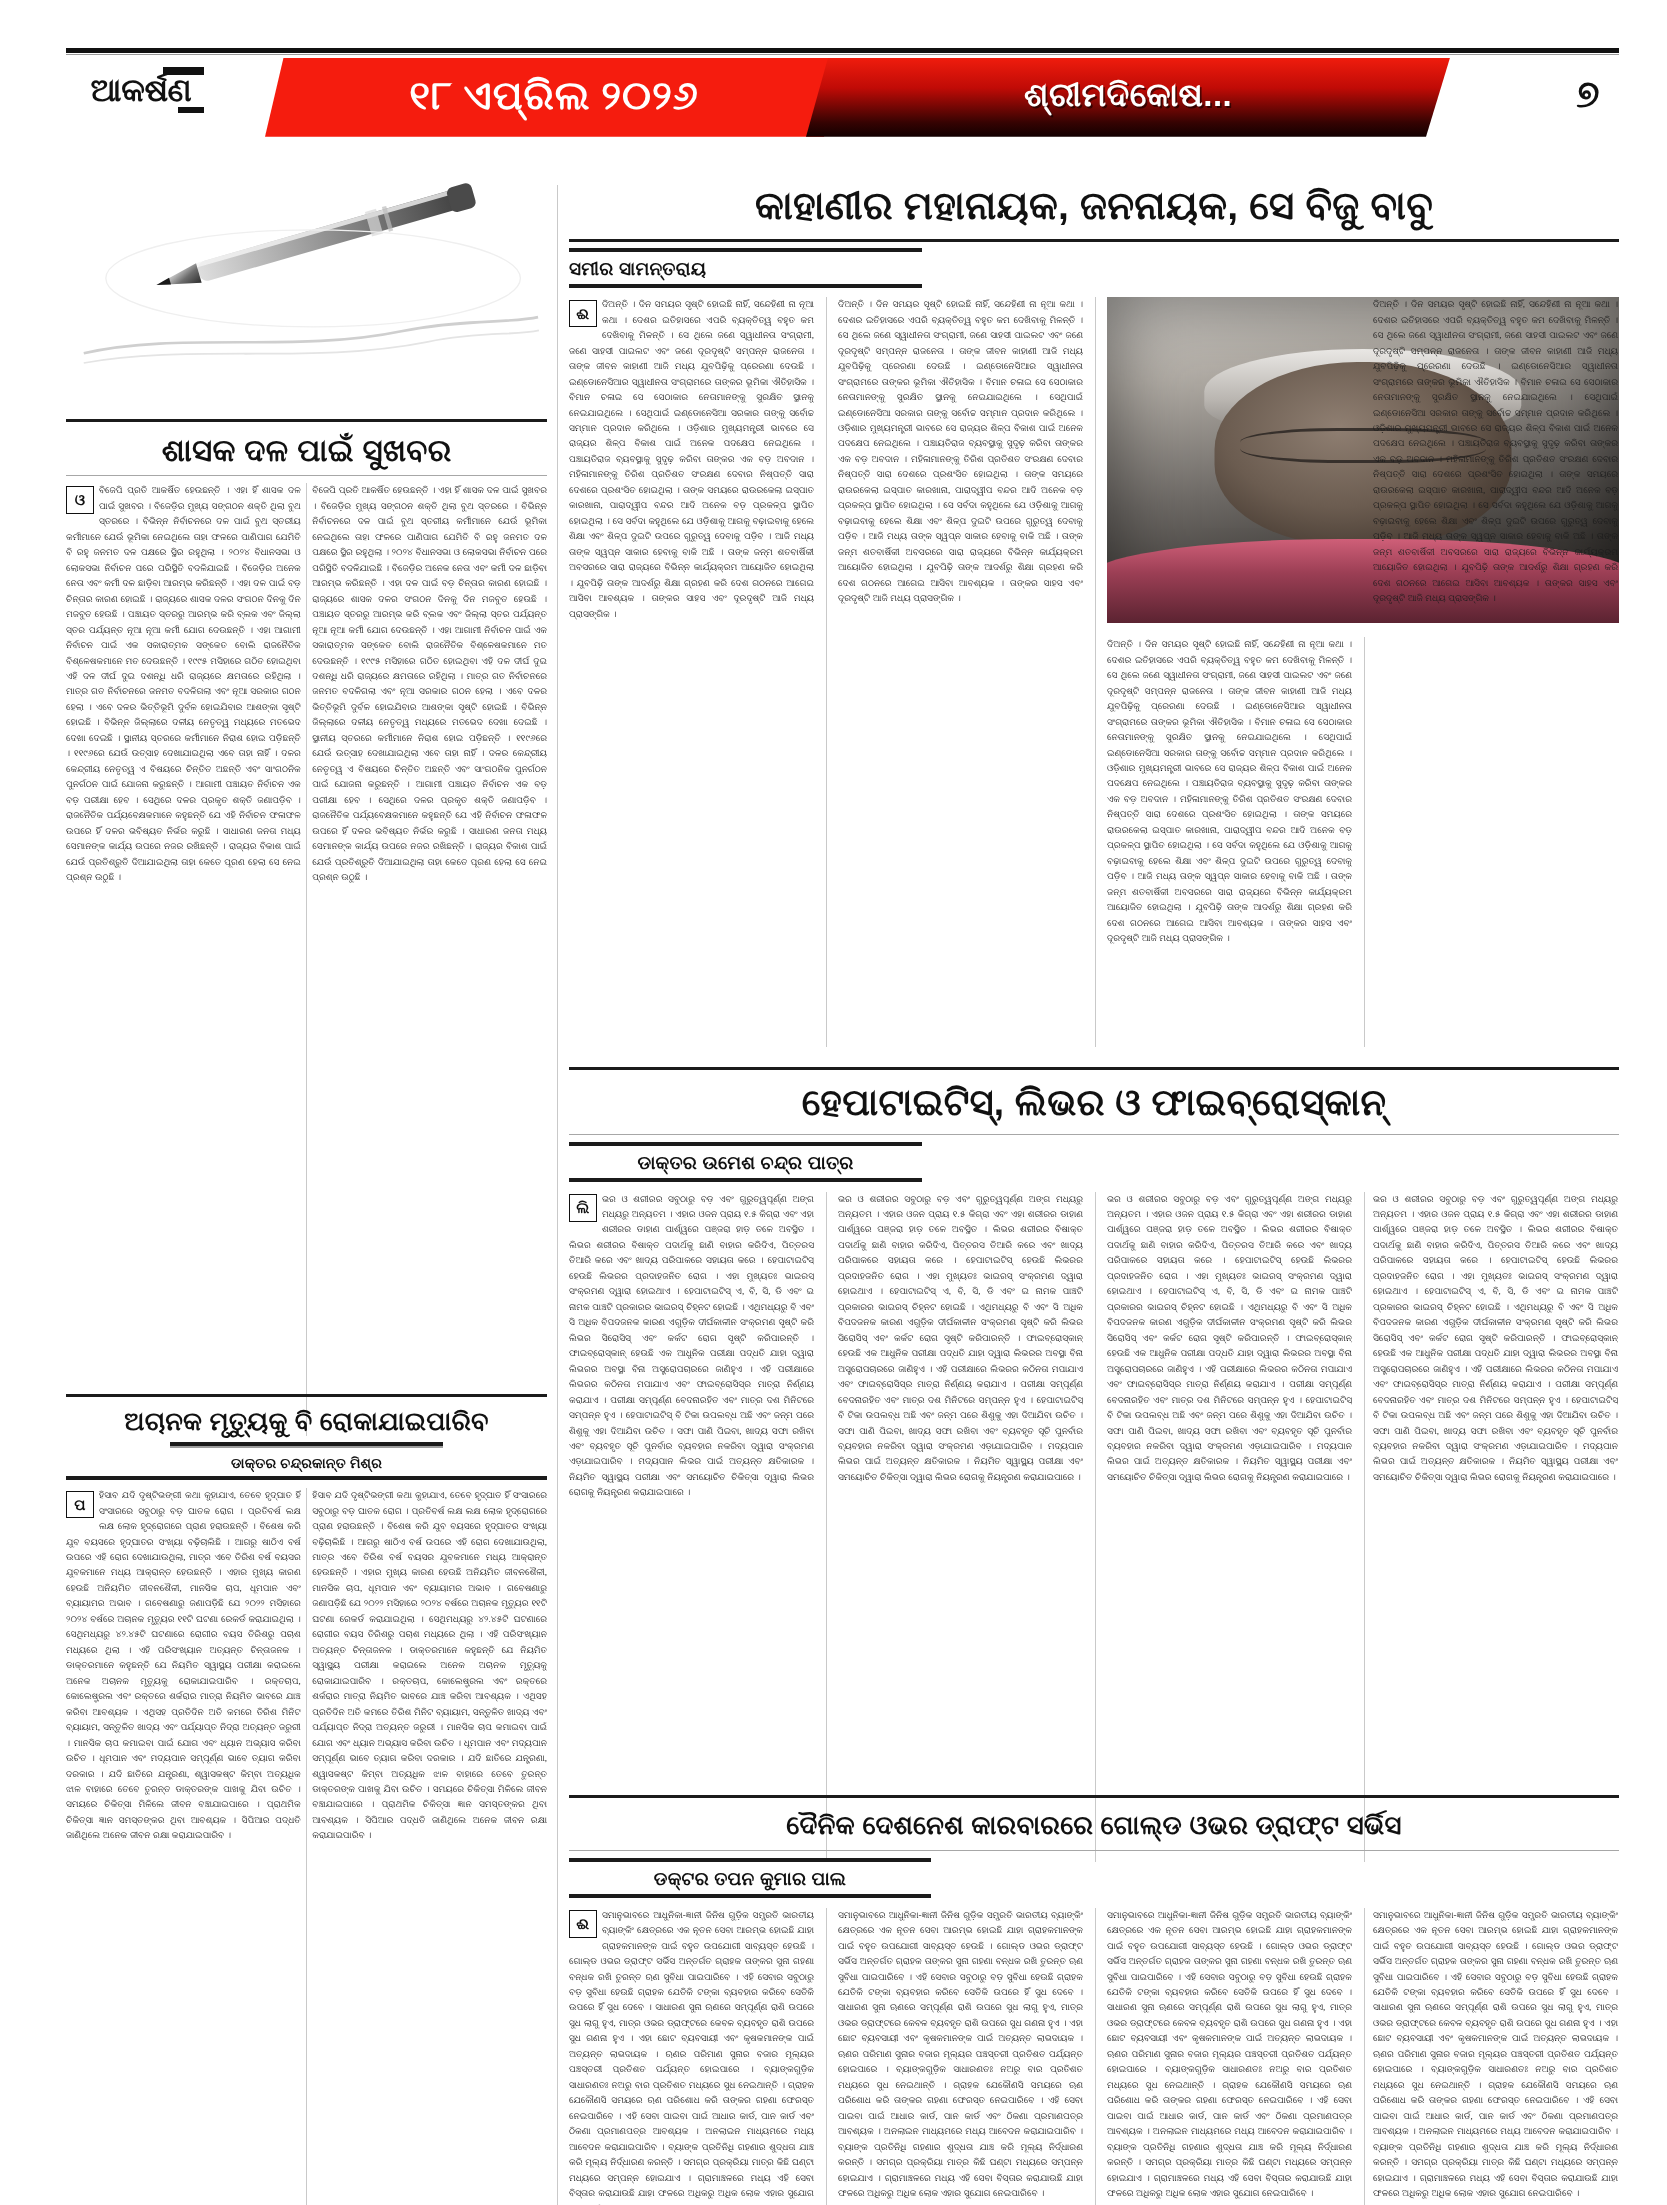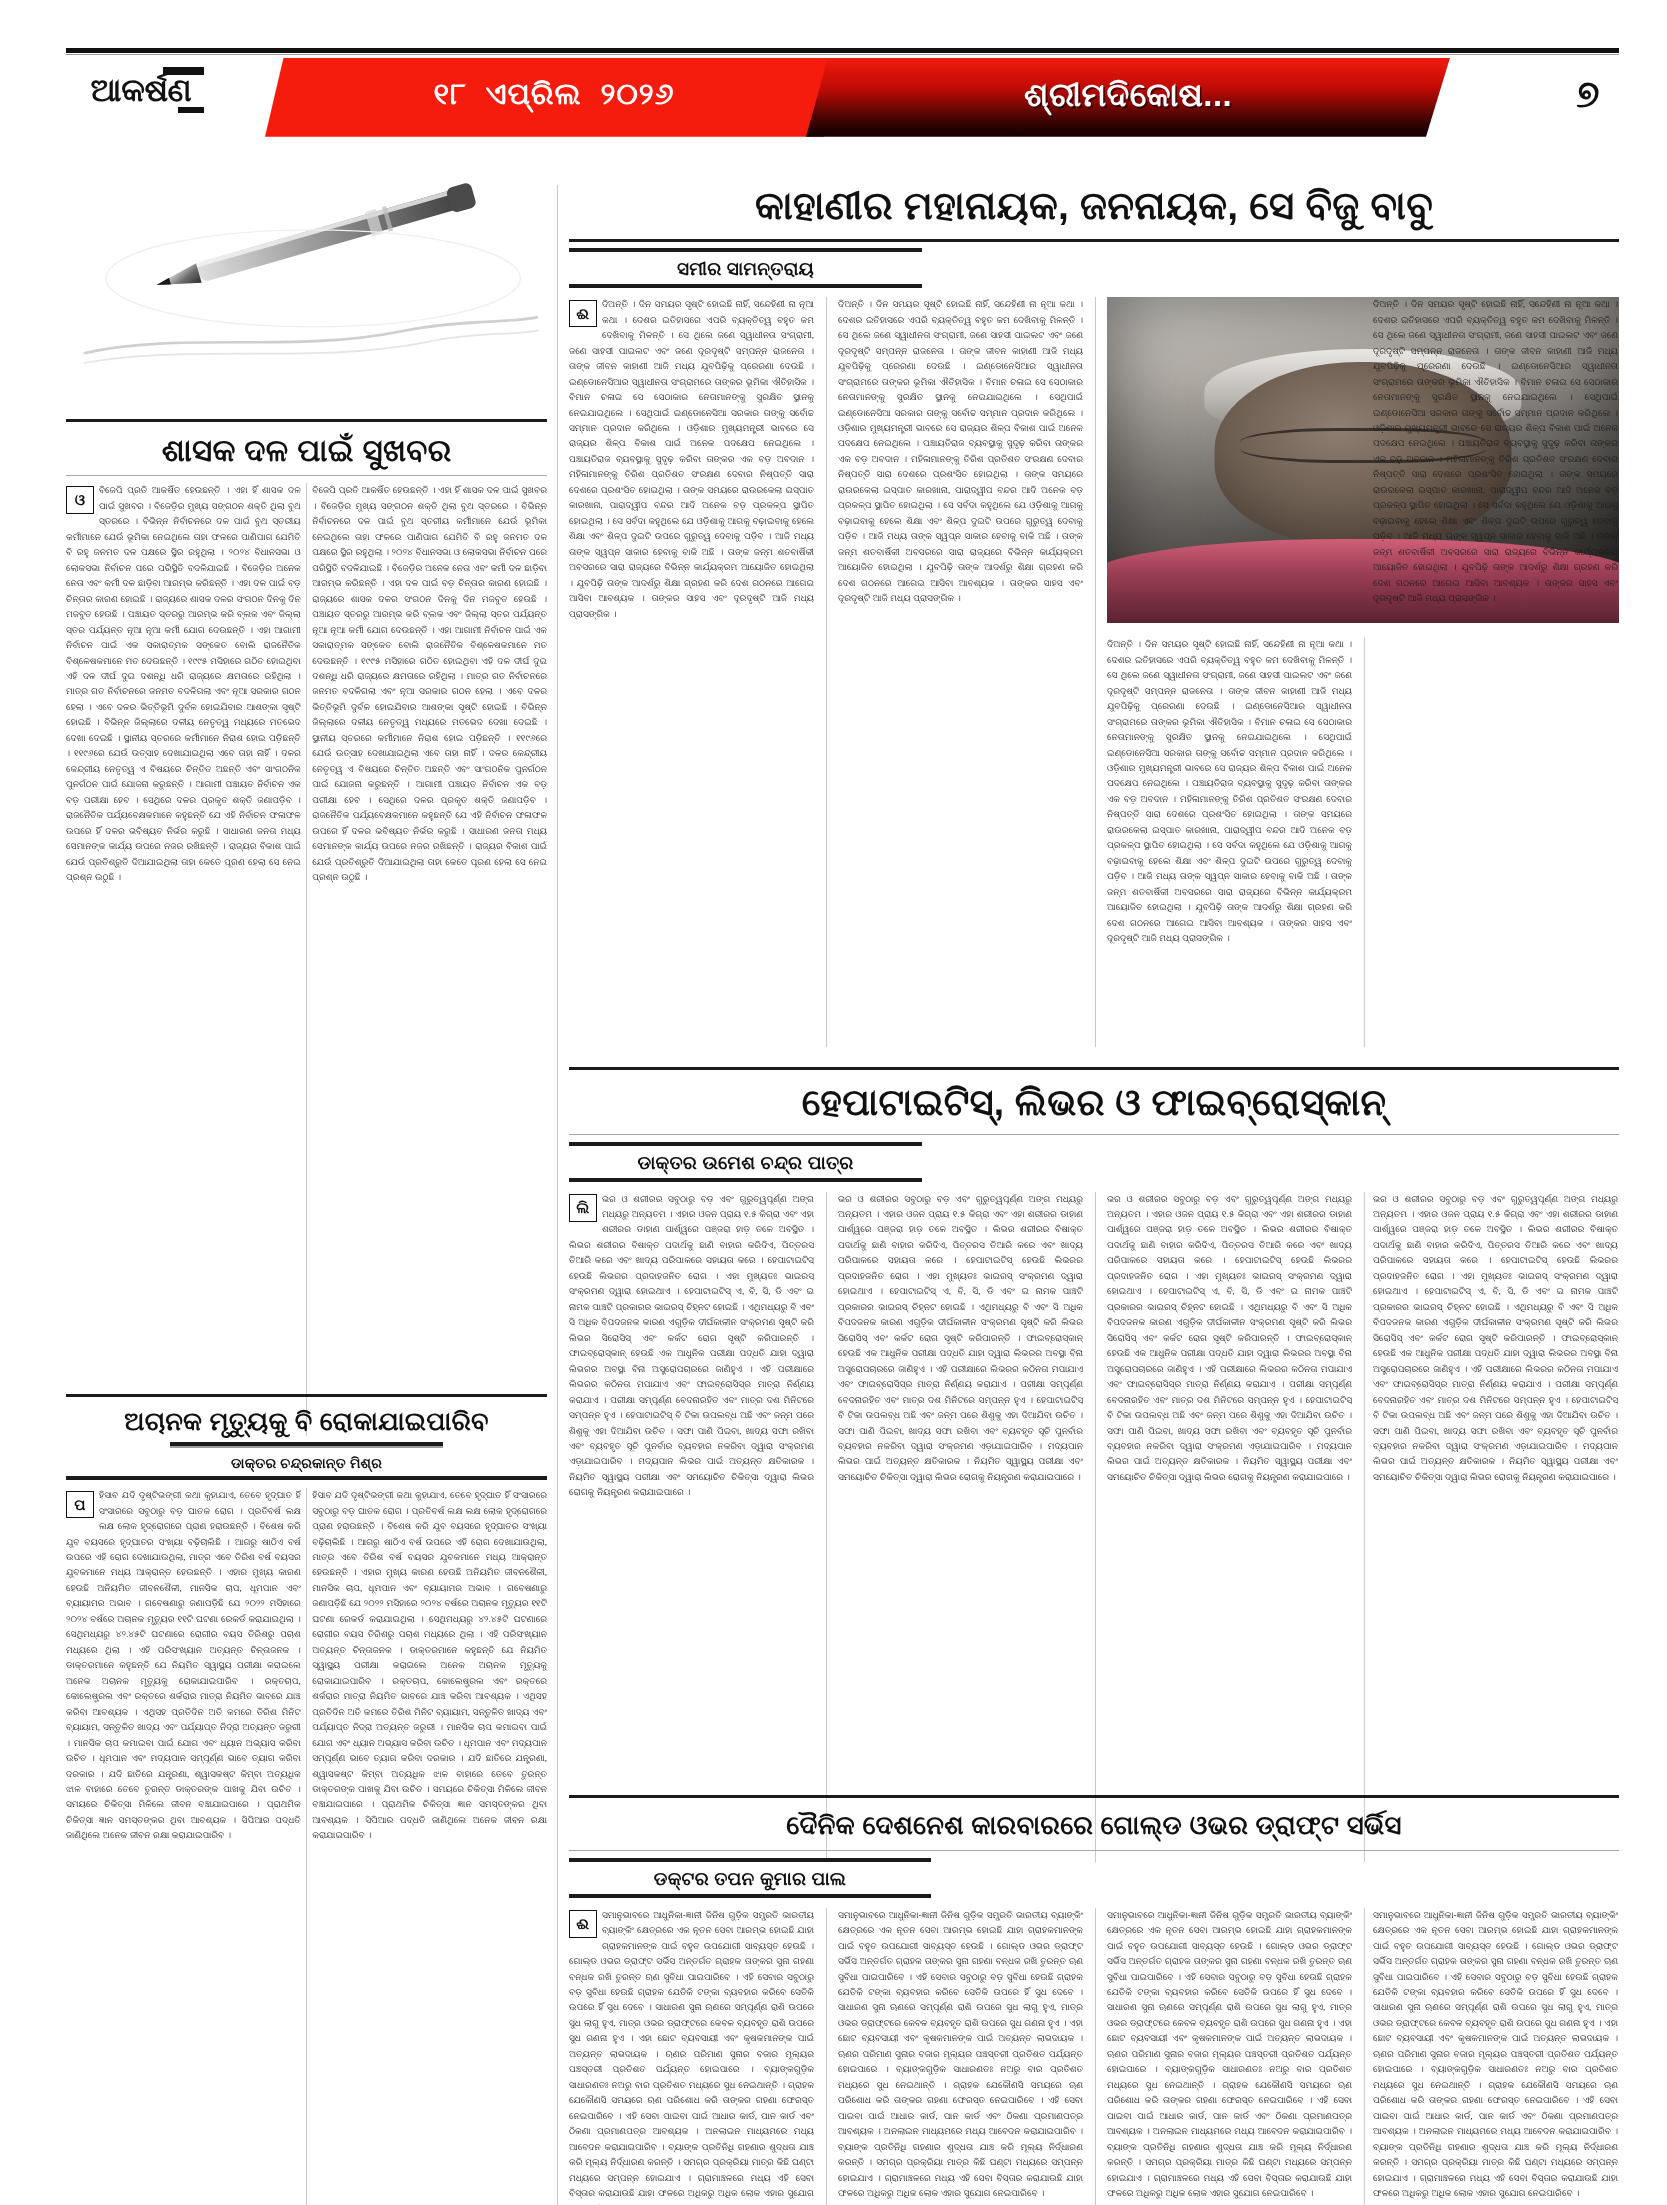--- a/index.html
+++ b/index.html
@@ -24,22 +24,22 @@
   .logo .logo-bar{position:absolute;right:2.6px;top:2.6px;width:41px;height:8px;background:#111;}
   .logo .logo-bar2{position:absolute;right:2.6px;bottom:3.5px;width:26.5px;height:5.3px;background:#111;}
   .date-flag{
     position:absolute;left:265px;top:9.7px;width:578px;height:79px;
     background:#f51c0e;
     clip-path:polygon(18.5px 0, 578px 0, 559px 79px, 0 79px);
     display:flex;align-items:center;justify-content:center;
   }
   .date-flag .shadow{position:absolute;left:-6.2px;top:3.5px;width:17.6px;height:79px;background:#111;
      clip-path:polygon(12.3px 0,17.6px 0, 5.3px 79px, 0 79px);}
-  .date-text{color:#fff;font-size:30px;font-weight:bold;letter-spacing:0.9px;
-     font-family:Liberation Mono, monospace;padding-bottom:2.6px;}
+  .date-text{color:#fff;font-size:40px;font-weight:bold;letter-spacing:0.9px;
+     font-family:Liberation Serif, serif;padding-bottom:2.6px;}
   .section-flag{
     position:absolute;left:806px;top:9.7px;width:644px;height:79px;
     background:linear-gradient(180deg,#ef1c0d 0%, #c00b06 38%, #350302 82%, #120000 100%);
     clip-path:polygon(22px 0,644px 0,620px 79px,0 79px);
     display:flex;align-items:center;justify-content:center;
   }
   .section-text{
     color:#fff;font-size:33px;font-weight:bold;letter-spacing:0.4px;
     font-family:"Liberation Sans", sans-serif;
     text-shadow:1.8px 1.8px 0 rgba(0,0,0,.55);padding-bottom:3.5px;text-align:right;
@@ -212,21 +212,21 @@
     </div>
   </div>
 
   <div class="vrule" style="left:557px;top:185px;height:2505px;"></div>
 
   <div class="col" style="left:569px;top:185px;width:1050px;">
     <div class="art-headline" style="font-size:39px;margin:0 0 11.5px 0;text-align:center;">କାହାଣୀର ମହାନାୟକ, ଜନନାୟକ, ସେ ବିଜୁ ବାବୁ</div>
     <div class="thickrule" style="position:relative;width:1050px;"></div>
     <div class="byline-wrap" style="margin-top:6.2px;">
       <div class="byline-rule" style="width:353px;margin-left:0;"></div>
-      <div style="width:353px;text-align:center;margin:6.2px 0 1.8px 0;">
+      <div style="width:353px;text-align:left;margin:6.2px 0 1.8px 0;">
         <span class="byline" style="font-size:18.5px;">ସମୀର ସାମନ୍ତରାୟ</span><span class="sq"></span>
       </div>
       <div class="byline-rule" style="width:353px;margin:3.5px 0 0 0;"></div>
     </div>
 
     <div style="position:relative;margin-top:9.7px;height:759px;">
       <div class="body-col" style="position:absolute;left:0;top:0;width:245px;height:750px;">
         <span class="dropcap">ଈ</span>
         <span>ଦିଅନ୍ତି । ଦିନ ସମୟର ସୃଷ୍ଟି ହୋଇଛି ନାହିଁ, ସନ୍ଦେହିଣୀ ନା ନୂଆ କଥା । ଦେଶର ଇତିହାସରେ ଏପରି ବ୍ୟକ୍ତିତ୍ୱ ବହୁତ କମ ଦେଖିବାକୁ ମିଳନ୍ତି । ସେ ଥିଲେ ଜଣେ ସ୍ୱାଧୀନତା ସଂଗ୍ରାମୀ, ଜଣେ ସାହସୀ ପାଇଲଟ ଏବଂ ଜଣେ ଦୂରଦୃଷ୍ଟି ସମ୍ପନ୍ନ ରାଜନେତା । ତାଙ୍କ ଜୀବନ କାହାଣୀ ଆଜି ମଧ୍ୟ ଯୁବପିଢ଼ିକୁ ପ୍ରେରଣା ଦେଉଛି । ଇଣ୍ଡୋନେସିଆର ସ୍ୱାଧୀନତା ସଂଗ୍ରାମରେ ତାଙ୍କର ଭୂମିକା ଐତିହାସିକ । ବିମାନ ଚଳାଇ ସେ ସେଠାକାର ନେତାମାନଙ୍କୁ ସୁରକ୍ଷିତ ସ୍ଥାନକୁ ନେଇଯାଇଥିଲେ । ସେଥିପାଇଁ ଇଣ୍ଡୋନେସିଆ ସରକାର ତାଙ୍କୁ ସର୍ବୋଚ୍ଚ ସମ୍ମାନ ପ୍ରଦାନ କରିଥିଲେ । ଓଡ଼ିଶାର ମୁଖ୍ୟମନ୍ତ୍ରୀ ଭାବରେ ସେ ରାଜ୍ୟର ଶିଳ୍ପ ବିକାଶ ପାଇଁ ଅନେକ ପଦକ୍ଷେପ ନେଇଥିଲେ । ପଞ୍ଚାୟତିରାଜ ବ୍ୟବସ୍ଥାକୁ ସୁଦୃଢ଼ କରିବା ତାଙ୍କର ଏକ ବଡ଼ ଅବଦାନ । ମହିଳାମାନଙ୍କୁ ତିରିଶ ପ୍ରତିଶତ ସଂରକ୍ଷଣ ଦେବାର ନିଷ୍ପତ୍ତି ସାରା ଦେଶରେ ପ୍ରଶଂସିତ ହୋଇଥିଲା । ତାଙ୍କ ସମୟରେ ରାଉରକେଲା ଇସ୍ପାତ କାରଖାନା, ପାରାଦ୍ୱୀପ ବନ୍ଦର ଆଦି ଅନେକ ବଡ଼ ପ୍ରକଳ୍ପ ସ୍ଥାପିତ ହୋଇଥିଲା । ସେ ସର୍ବଦା କହୁଥିଲେ ଯେ ଓଡ଼ିଶାକୁ ଆଗକୁ ବଢ଼ାଇବାକୁ ହେଲେ ଶିକ୍ଷା ଏବଂ ଶିଳ୍ପ ଦୁଇଟି ଉପରେ ଗୁରୁତ୍ୱ ଦେବାକୁ ପଡ଼ିବ । ଆଜି ମଧ୍ୟ ତାଙ୍କ ସ୍ୱପ୍ନ ସାକାର ହେବାକୁ ବାକି ଅଛି । ତାଙ୍କ ଜନ୍ମ ଶତବାର୍ଷିକୀ ଅବସରରେ ସାରା ରାଜ୍ୟରେ ବିଭିନ୍ନ କାର୍ଯ୍ୟକ୍ରମ ଆୟୋଜିତ ହୋଇଥିଲା । ଯୁବପିଢ଼ି ତାଙ୍କ ଆଦର୍ଶରୁ ଶିକ୍ଷା ଗ୍ରହଣ କରି ଦେଶ ଗଠନରେ ଆଗେଇ ଆସିବା ଆବଶ୍ୟକ । ତାଙ୍କର ସାହସ ଏବଂ ଦୂରଦୃଷ୍ଟି ଆଜି ମଧ୍ୟ ପ୍ରାସଙ୍ଗିକ ।</span>
       </div>

